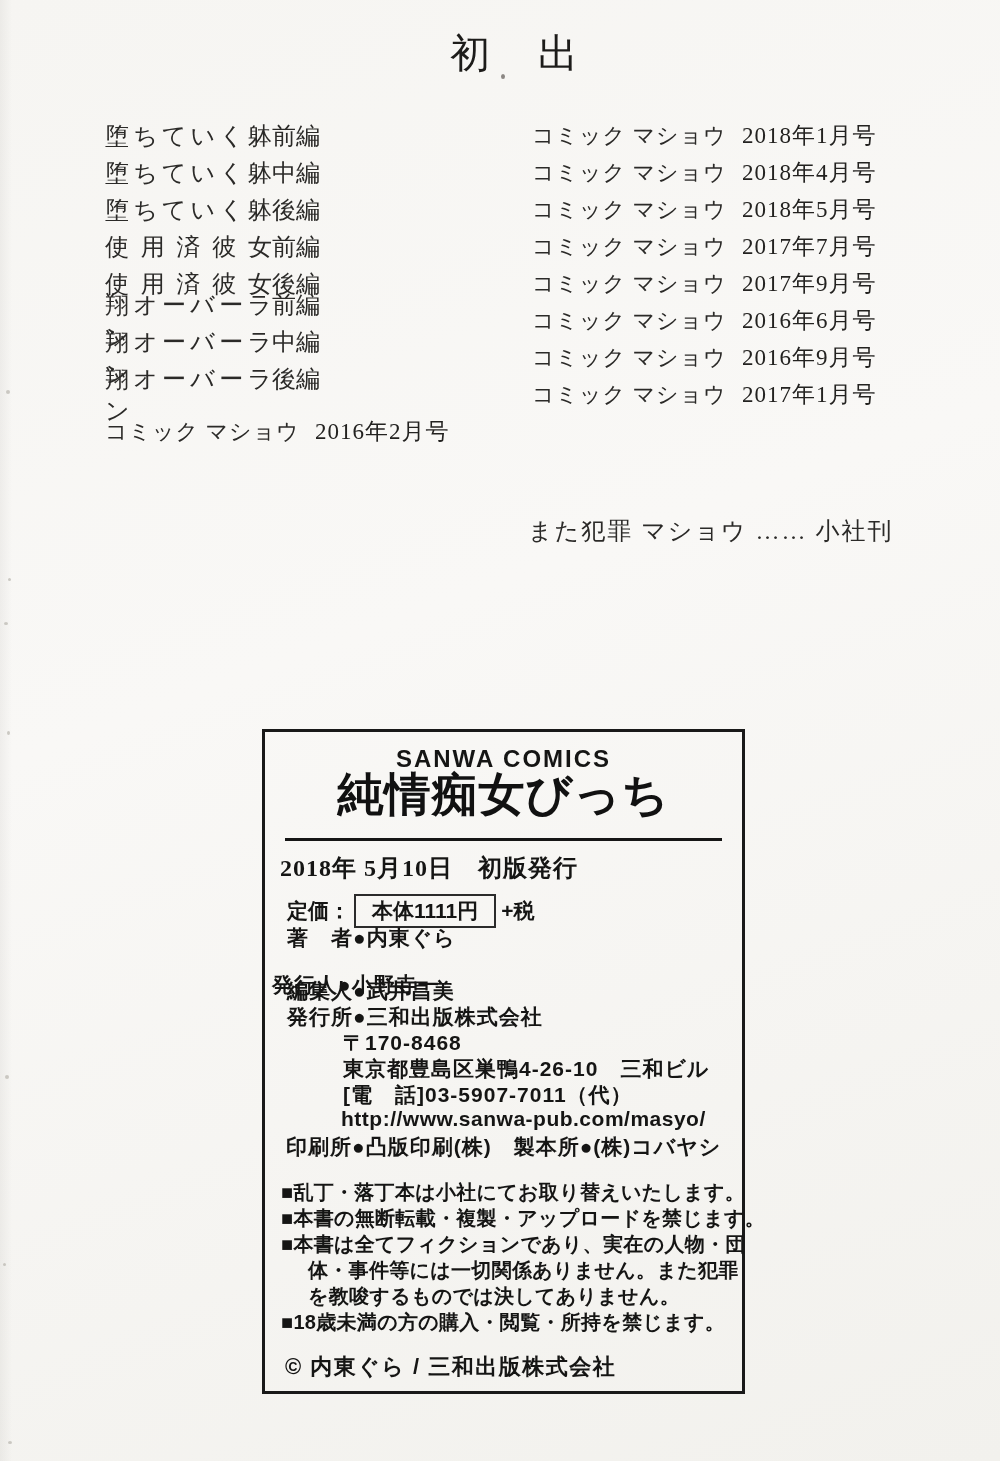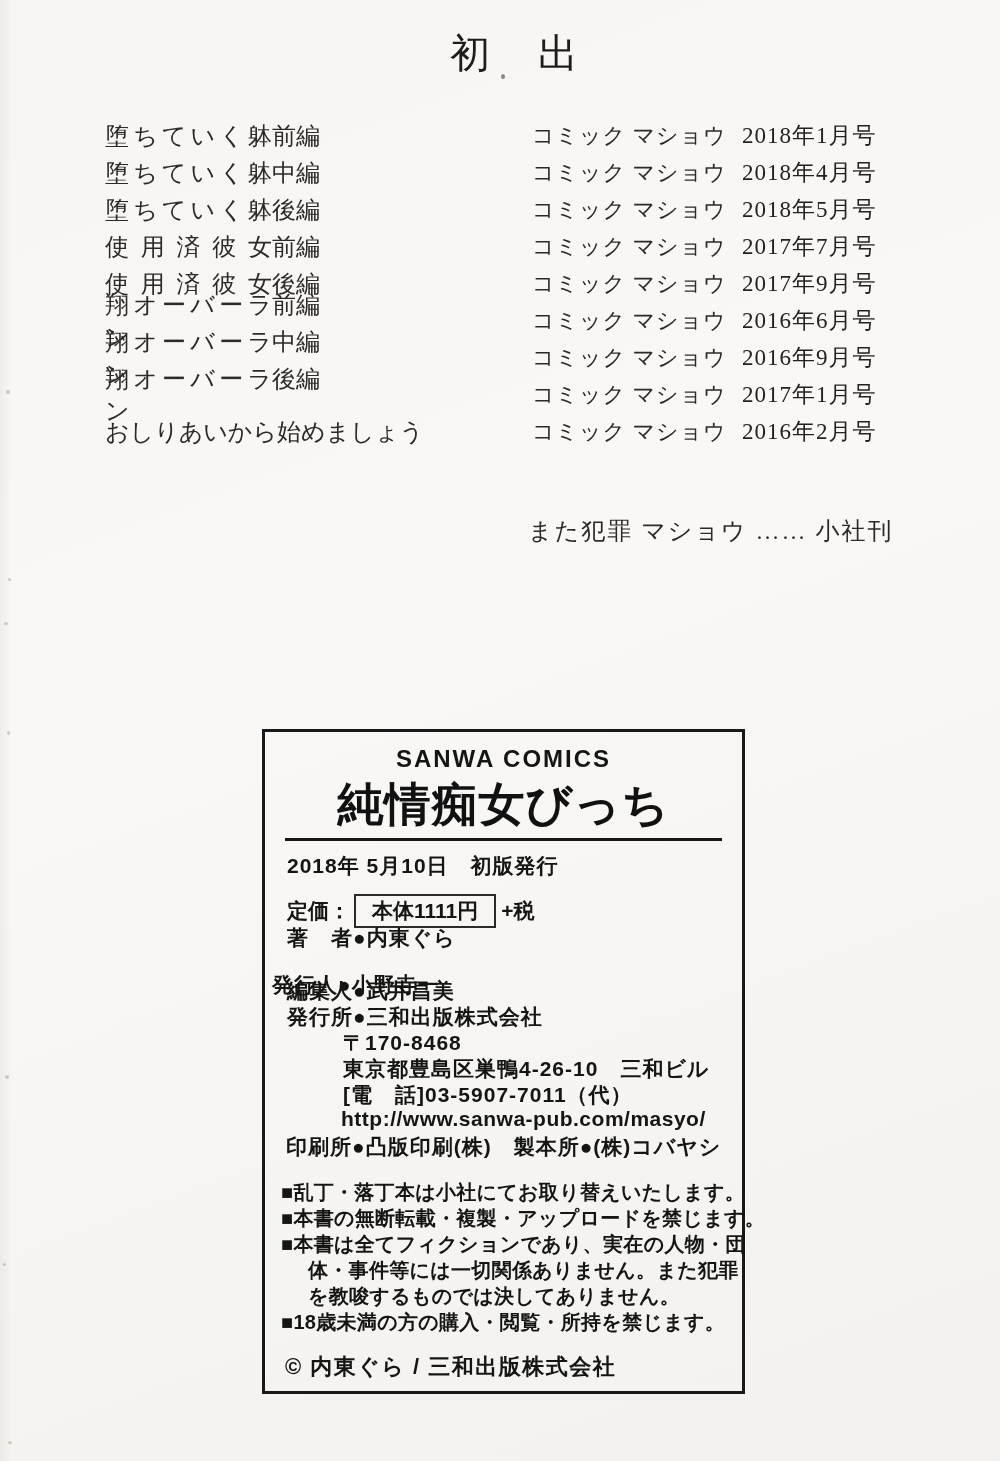--- a/index.html
+++ b/index.html
@@ -42,26 +42,26 @@
     position:absolute;left:262px;top:729px;width:477px;height:659px;
     border:3px solid #191919;
     font-family:"Liberation Sans","DejaVu Sans",sans-serif;
     font-weight:600;color:#151514;
   }
   .colophon .brand{
     position:absolute;top:13px;left:0;width:100%;text-align:center;
     font-size:24px;font-weight:700;letter-spacing:2px;
   }
   .colophon .book-title{
-    position:absolute;top:49px;left:0;width:100%;text-align:center;
+    position:absolute;top:39px;left:0;width:100%;text-align:center;
     font-family:"Liberation Serif","DejaVu Serif",serif;
     font-size:46px;font-weight:900;letter-spacing:1px;line-height:1.05;color:#111;
   }
   .colophon .rule{position:absolute;top:106px;left:20px;right:20px;border-top:3px solid #161616;}
-  .colophon .edition{position:absolute;top:120px;left:22px;font-size:21px;letter-spacing:1px;}
+  .colophon .edition{position:absolute;top:120px;left:15px;font-size:24px;letter-spacing:1px;font-family:Liberation Serif, serif;}
   .price-row{position:absolute;top:162px;left:22px;display:flex;align-items:center;font-size:21px;}
   .price-box{border:2px solid #2b2b2b;padding:1px 16px;margin:0 5px 0 4px;}
   .line{position:absolute;font-size:21px;letter-spacing:1px;white-space:nowrap;text-align:right;}
   .l-author{top:192px;left:22px;}
   .l-publisher-person{top:219px;left:7px;margin-top:20px;}
   .l-editor{top:245px;left:22px;}
   .l-house{top:271px;left:22px;}
   .l-postal{top:297px;left:78px;}
   .l-street{top:323px;left:78px;}
   .l-phone{top:349px;left:78px;}
@@ -143,23 +143,20 @@
     </div>
     <div class="pub-row">
       <span class="cell-title">
           <span class="jt">翔オーバーラン</span>
           <span>後編</span>
         </span>
       <span class="cell-mag">コミック マショウ</span>
       <span class="cell-issue">2017年1月号</span>
     </div>
     <div class="pub-row">
-      <span class="cell-title">
-          <span>おしりあいから始めましょう</span>
-        </span>
       <span class="cell-mag">コミック マショウ</span>
       <span class="cell-issue">2016年2月号</span>
     </div>
   </div>
 
   <div class="footnote serif">また犯罪 マショウ …… 小社刊</div>
 
   <div class="colophon">
     <div class="brand">SANWA COMICS</div>
     <div class="book-title">純情痴女びっち</div>

